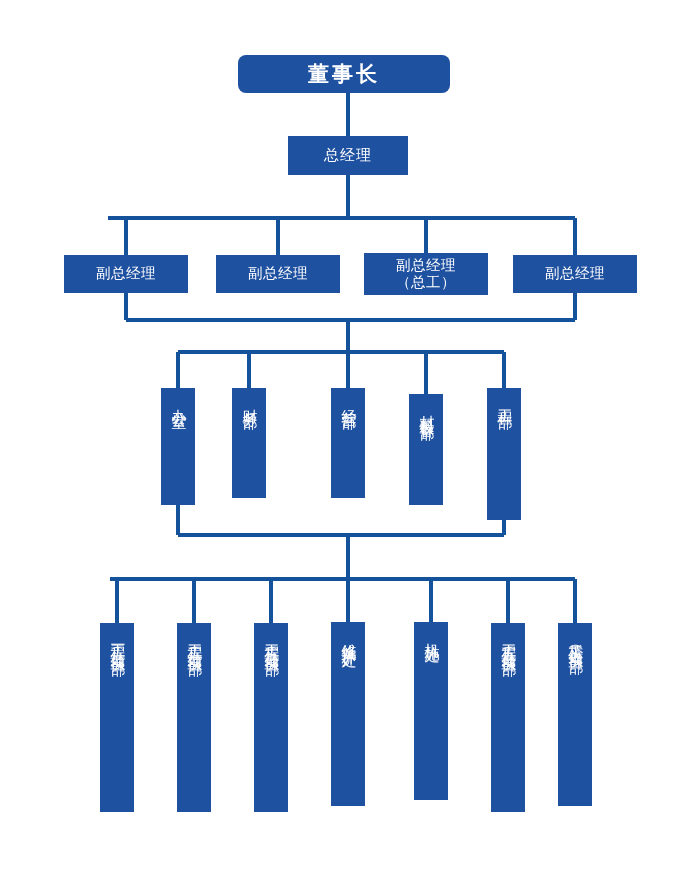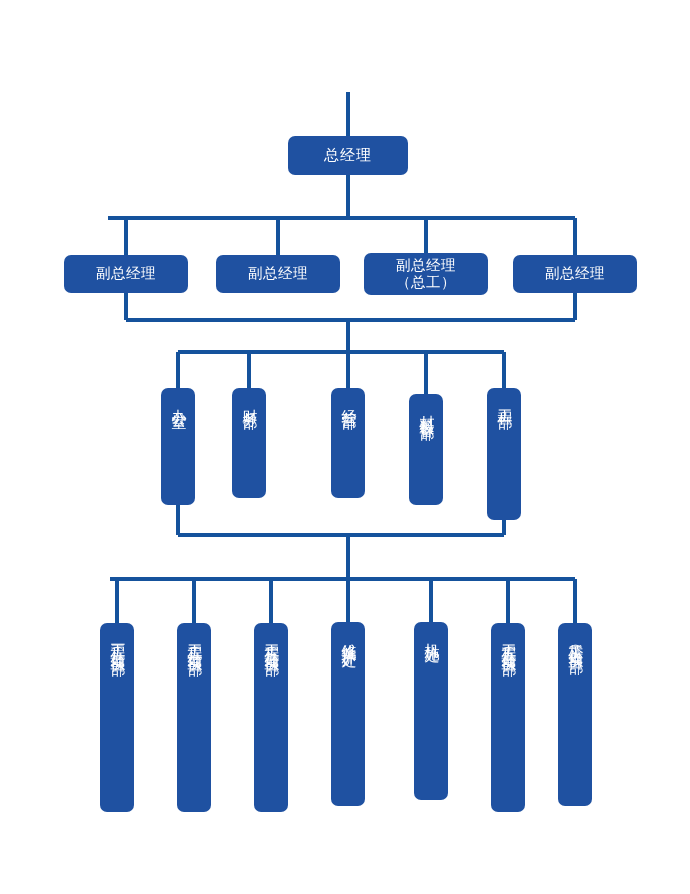--- a/index.html
+++ b/index.html
@@ -19,21 +19,21 @@
     position: absolute;
     left: 0;
     top: 0;
     width: 690px;
     height: 894px;
     pointer-events: none;
   }
   .node {
     position: absolute;
     background: #1f51a1;
-    border-radius: 7px;
+    border-radius: 0;
     color: #ffffff;
     display: flex;
     align-items: center;
     justify-content: center;
     box-sizing: border-box;
     z-index: 2;
   }
   .node-label {
     display: block;
     text-align: center;
@@ -111,20 +111,23 @@
       <line x1="117" y1="579" x2="117" y2="623"></line>
       <line x1="194" y1="579" x2="194" y2="623"></line>
       <line x1="271" y1="579" x2="271" y2="623"></line>
       <line x1="348" y1="579" x2="348" y2="622"></line>
       <line x1="431" y1="579" x2="431" y2="622"></line>
       <line x1="508" y1="579" x2="508" y2="623"></line>
       <line x1="575" y1="579" x2="575" y2="623"></line>
     </g>
   </svg>
 
+  <div class="node h chairman" style="left:238px; top:55px; width:212px; height:38px;">
+    <span class="node-label">董事长</span>
+  </div>
 
   <div class="node h" style="left:288px; top:136px; width:120px; height:39px;">
     <span class="node-label">总经理</span>
   </div>
 
   <div class="node h vp" style="left:64px; top:255px; width:124px; height:38px;">
     <span class="node-label">副总经理</span>
   </div>
   <div class="node h vp" style="left:216px; top:255px; width:124px; height:38px;">
     <span class="node-label">副总经理</span>

